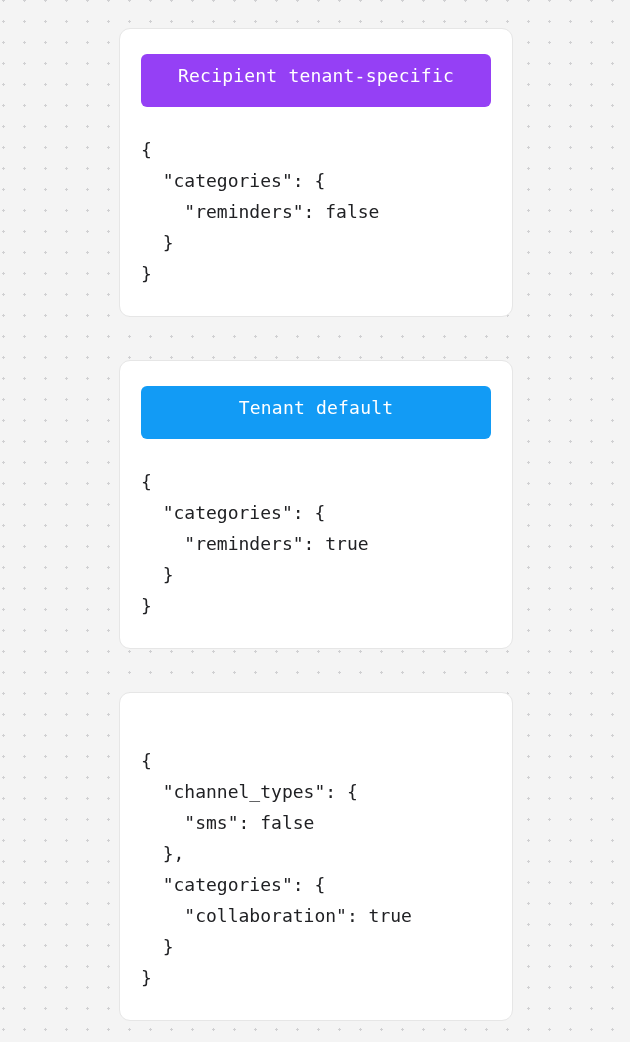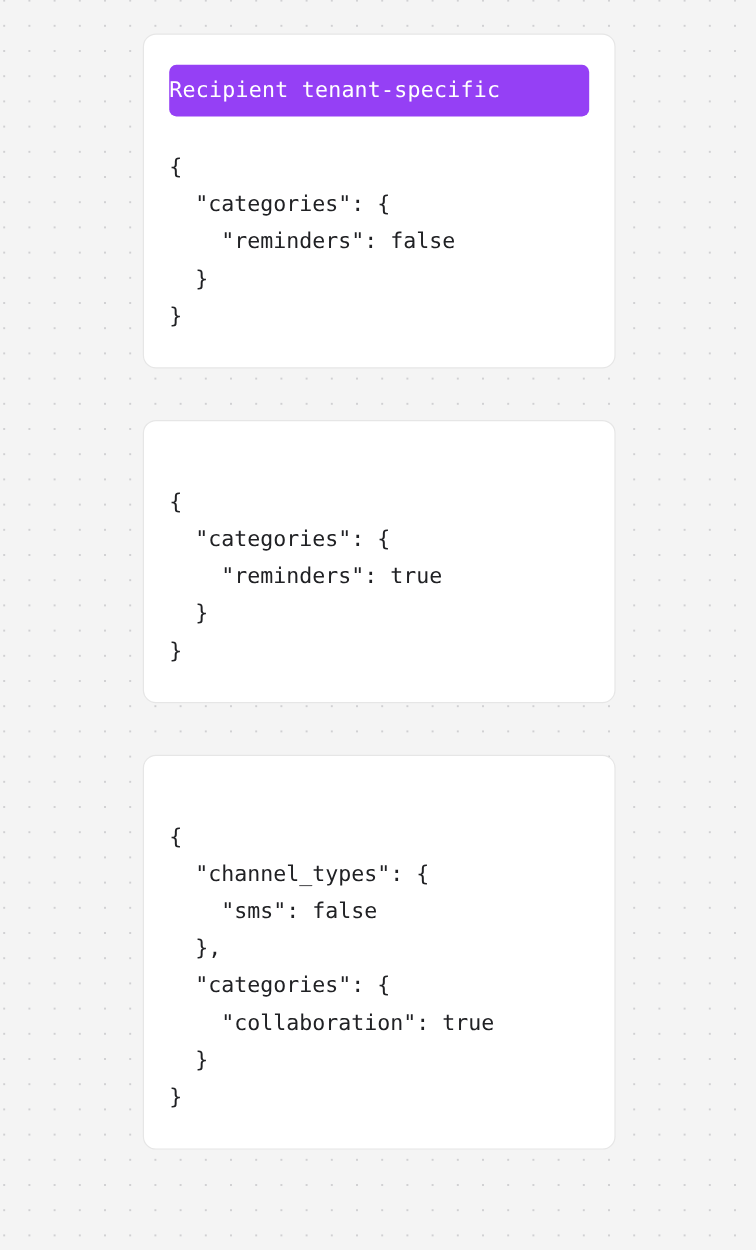--- a/index.html
+++ b/index.html
@@ -34,24 +34,24 @@
     background: #ffffff;
     border: 1px solid #e6e6e6;
     border-radius: 11px;
     padding: 25px 21px 27px 21px;
     width: 394px;
   }
 
   .card-badge {
     display: block;
     width: 100%;
-    height: 43px;
+    height: 53px;
     line-height: 43px;
     border-radius: 6px;
-    text-align: left;
+    text-align: center;
     color: #ffffff;
     font-family: "DejaVu Sans Mono", "Liberation Mono", monospace;
     font-size: 18px;
     font-weight: 400;
     letter-spacing: 0.2px;
     white-space: nowrap;
     overflow: hidden;
   }
 
   .card-code {
@@ -72,20 +72,21 @@
   <div class="card">
     <div class="card-badge" style="background-color: rgb(149, 64, 245);">Recipient tenant-specific</div>
     <pre class="card-code">{
   "categories": {
     "reminders": false
   }
 }</pre>
   </div>
 
   <div class="card">
+    <div class="card-badge" style="background-color: rgb(18, 155, 245);">Tenant default</div>
     <pre class="card-code">{
   "categories": {
     "reminders": true
   }
 }</pre>
   </div>
 
   <div class="card">
     <pre class="card-code">{
   "channel_types": {

